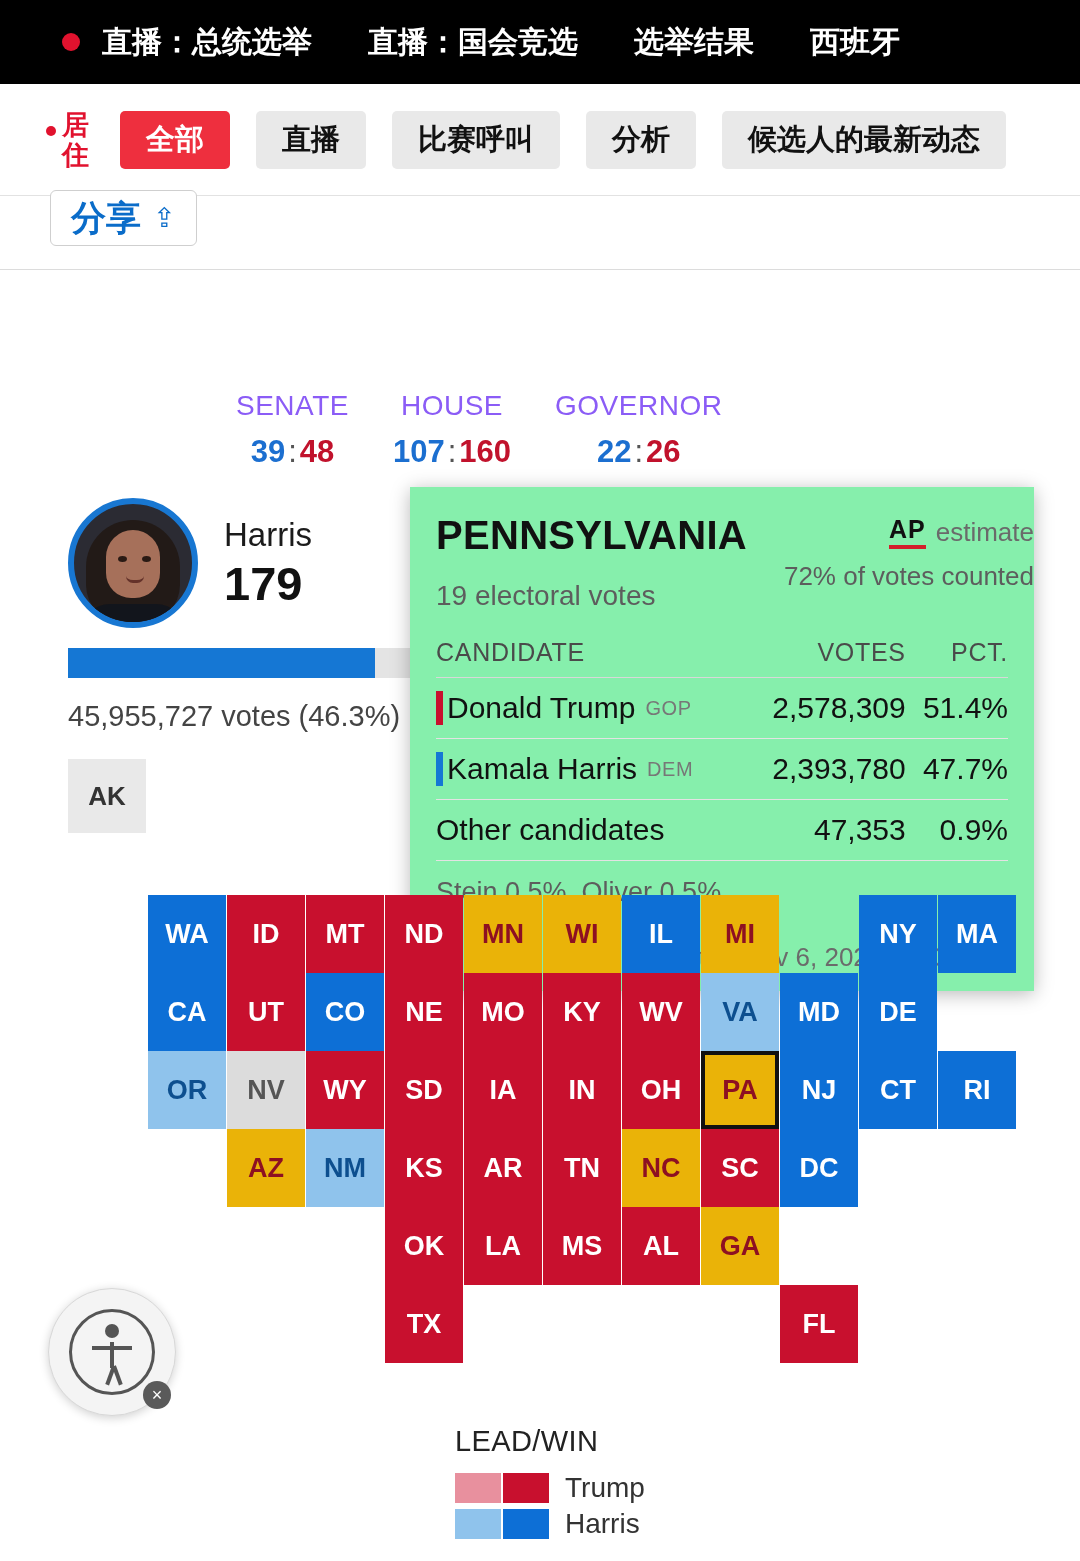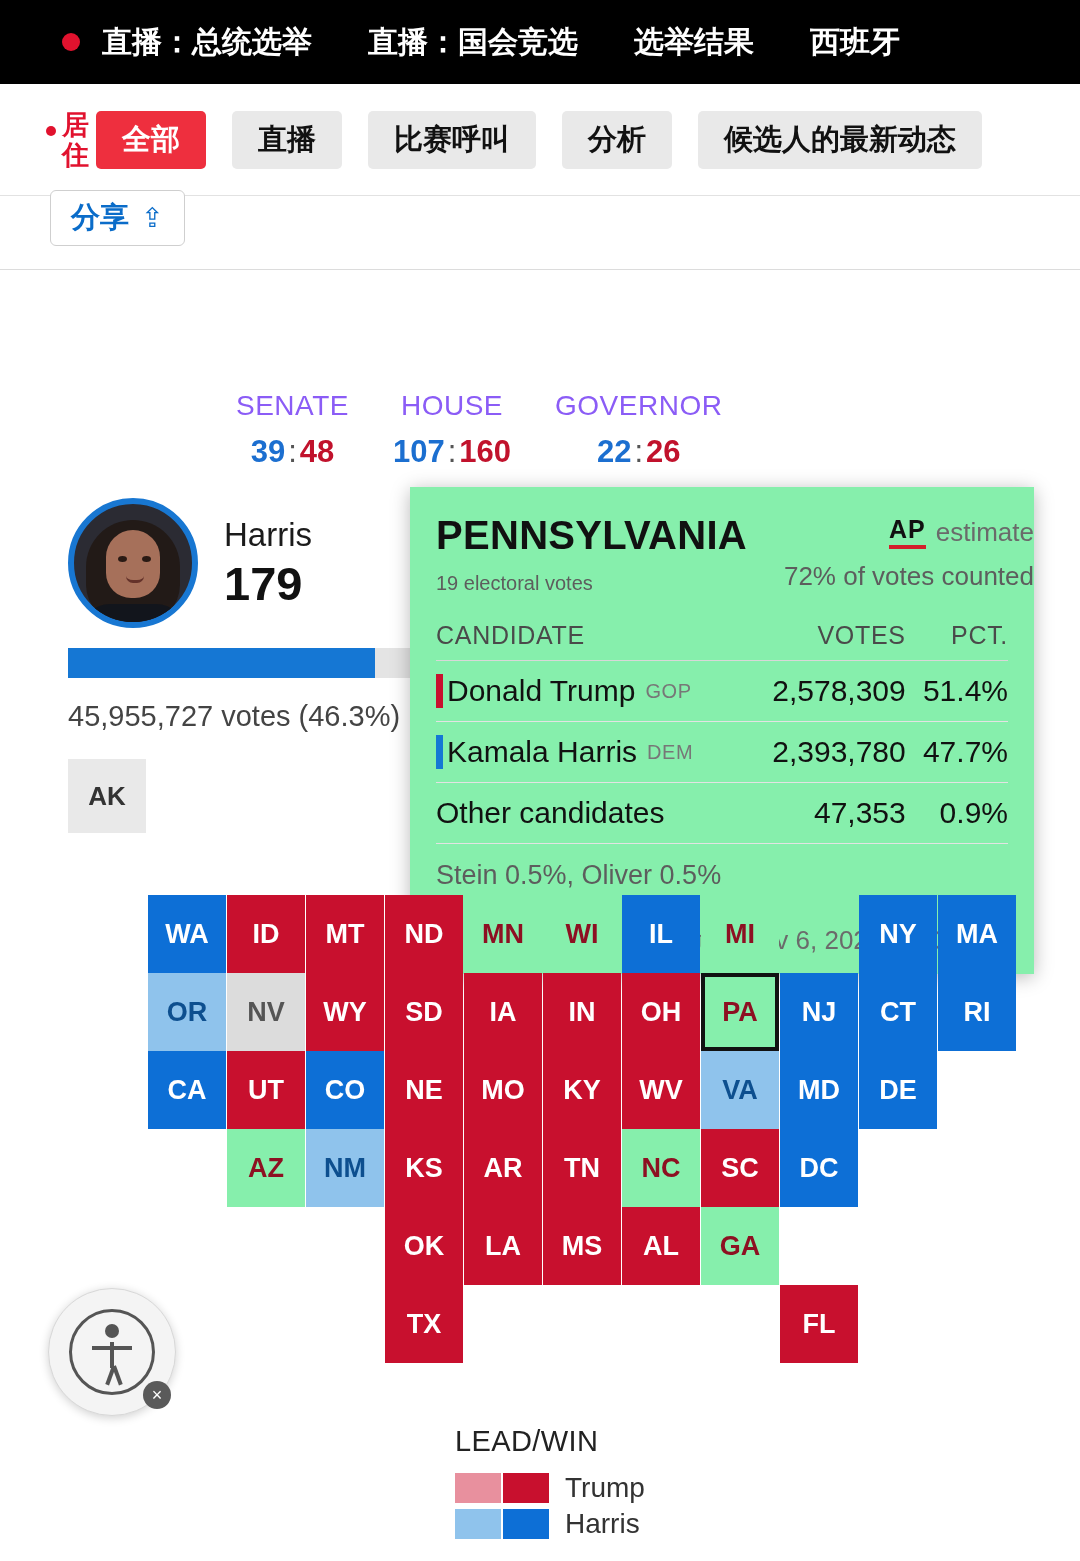--- a/index.html
+++ b/index.html
@@ -30,21 +30,21 @@
   
   .chipbar {
     position: absolute; top: 84px; left: 0; width: 1080px; height: 112px;
     background: #fff;
     display: flex; align-items: center;
     border-bottom: 1px solid #e2e2e2;
     overflow: hidden;
   }
   .reside {
     display: flex; align-items: flex-start;
-    margin-left: 46px; flex: 0 0 auto; justify-content: center;
+    margin-left: 46px; margin-right: 24px; flex: 0 0 auto; justify-content: center;
   }
   .reside-dot {
     width: 10px; height: 10px; border-radius: 50%;
     background: #e1122e; margin-top: 16px; margin-right: 6px;
   }
   .reside-text {
     color: #e1122e; font-size: 27px; font-weight: bold;
     line-height: 30px; width: 34px;
   }
   .chip {
@@ -60,21 +60,21 @@
   .sharebar {
     position: absolute; top: 196px; left: 0; width: 1080px; height: 74px;
     background: #fff; border-bottom: 1px solid #dcdcdc;
   }
   .share-btn {
     position: absolute; left: 50px; top: -6px;
     height: 56px; padding: 0 20px;
     border: 1px solid #cfcfcf; border-radius: 6px; background: #fff;
     display: flex; align-items: center; gap: 12px;
   }
-  .share-btn .lbl { color: #0a6cc9; font-size: 29px; font-weight: bold; }
+  .share-btn .lbl { color: #0a6cc9; font-size: 35px; font-weight: bold; }
   .share-ico { color: #0a6cc9; font-size: 27px; line-height: 1; }
 
   
   .offices {
     position: absolute; top: 390px; left: 0; width: 1080px;
     display: flex; justify-content: flex-start; padding-left: 236px;
     gap: 0;
   }
   .office { text-align: center; margin-right: 44px; }
   .office-name {
@@ -136,21 +136,21 @@
   .ghost-bar-fill { height: 30px; background: #c8102e; width: 72%; }
   .ghost-votes { margin-top: 22px; font-size: 29px; color: #444; }
 
   
   .tooltip {
     position: absolute; top: 487px; left: 410px; width: 624px;
     background: #86efac; box-shadow: 0 3px 18px rgba(0,0,0,.28);
     padding: 26px 26px 18px 26px;
   }
   .tt-title { font-size: 40px; font-weight: bold; color: #111; letter-spacing: .3px; }
-  .tt-sub { font-size: 20px; color: #5d5d5d; margin-top: 14px; }
+  .tt-sub { font-size: 28px; color: #5d5d5d; margin-top: 22px; }
   .tt-right {
     position: absolute; right: 0px; top: 28px; text-align: right; width: 330px;
   }
   .tt-ap {
     display: inline-flex; align-items: center; gap: 10px; font-size: 26px; color: #6a6a6a;
   }
   .ap-logo {
     font-size: 25px; font-weight: bold; color: #111;
     border-bottom: 4px solid #d31f2b; letter-spacing: 1px; padding-bottom: 1px;
   }
@@ -177,21 +177,21 @@
   
   .map { position: absolute; top: 895px; left: 148px; }
   .map-row { display: flex; height: 78px; margin-bottom: 0; }
   .st {
     width: 78px; height: 78px; margin-right: 1px;
     display: flex; align-items: center; justify-content: center;
     font-size: 27px; font-weight: bold; color: #fff;
   }
   .st.sp { background: transparent; }
   .r-strong { background: #c8102e; }
-  .r-lead   { background: #86efac; color: #8d1022; }
+  .r-lead   { background: #eab308; color: #8d1022; }
   .d-strong { background: #0d6fd6; }
   .d-lead   { background: #8fc3ec; color: #0d4f8f; }
   .n-none   { background: #dcdcdc; color: #555; }
   .st.sel { outline: 4px solid #111; outline-offset: -4px; }
 
   
   .a11y {
     position: absolute; left: 48px; top: 1288px; width: 128px; height: 128px;
     border-radius: 50%; background: #f4f4f4; border: 1px solid #d8d8d8;
     box-shadow: 0 2px 10px rgba(0,0,0,.18);
@@ -370,45 +370,45 @@
       <div class="st r-strong">ND</div>
       <div class="st r-lead">MN</div>
       <div class="st r-lead">WI</div>
       <div class="st d-strong">IL</div>
       <div class="st r-lead">MI</div>
       <div class="st sp"></div>
       <div class="st d-strong">NY</div>
       <div class="st d-strong">MA</div>
     </div>
     <div class="map-row">
+      <div class="st d-strong">CA</div>
+      <div class="st r-strong">UT</div>
+      <div class="st d-strong">CO</div>
+      <div class="st r-strong">NE</div>
+      <div class="st r-strong">MO</div>
+      <div class="st r-strong">KY</div>
+      <div class="st r-strong">WV</div>
+      <div class="st d-lead">VA</div>
+      <div class="st d-strong">MD</div>
+      <div class="st d-strong">DE</div>
+    </div>
+    <div class="map-row">
       <div class="st d-lead">OR</div>
       <div class="st n-none">NV</div>
       <div class="st r-strong">WY</div>
       <div class="st r-strong">SD</div>
       <div class="st r-strong">IA</div>
       <div class="st r-strong">IN</div>
       <div class="st r-strong">OH</div>
       <div class="st r-lead sel">PA</div>
       <div class="st d-strong">NJ</div>
       <div class="st d-strong">CT</div>
       <div class="st d-strong">RI</div>
     </div>
     <div class="map-row">
-      <div class="st d-strong">CA</div>
-      <div class="st r-strong">UT</div>
-      <div class="st d-strong">CO</div>
-      <div class="st r-strong">NE</div>
-      <div class="st r-strong">MO</div>
-      <div class="st r-strong">KY</div>
-      <div class="st r-strong">WV</div>
-      <div class="st d-lead">VA</div>
-      <div class="st d-strong">MD</div>
-      <div class="st d-strong">DE</div>
-    </div>
-    <div class="map-row">
       <div class="st sp"></div>
       <div class="st r-lead">AZ</div>
       <div class="st d-lead">NM</div>
       <div class="st r-strong">KS</div>
       <div class="st r-strong">AR</div>
       <div class="st r-strong">TN</div>
       <div class="st r-lead">NC</div>
       <div class="st r-strong">SC</div>
       <div class="st d-strong">DC</div>
     </div>

